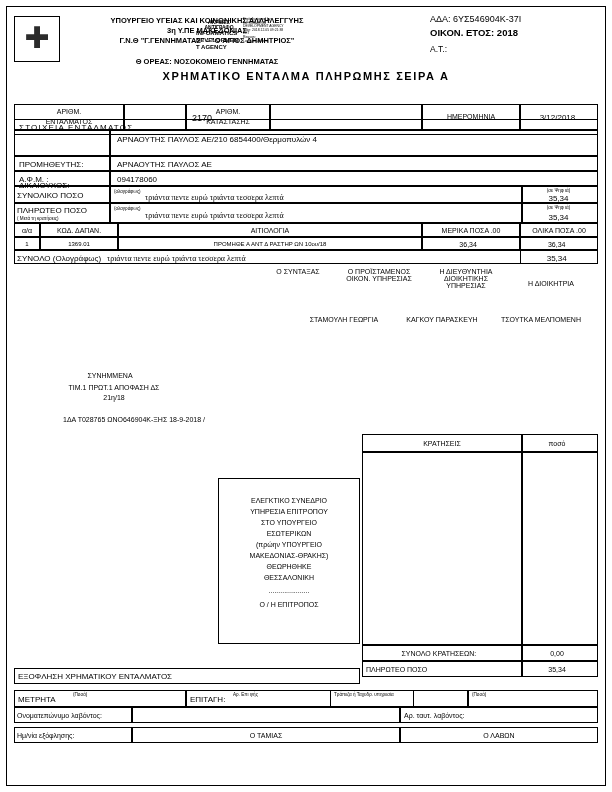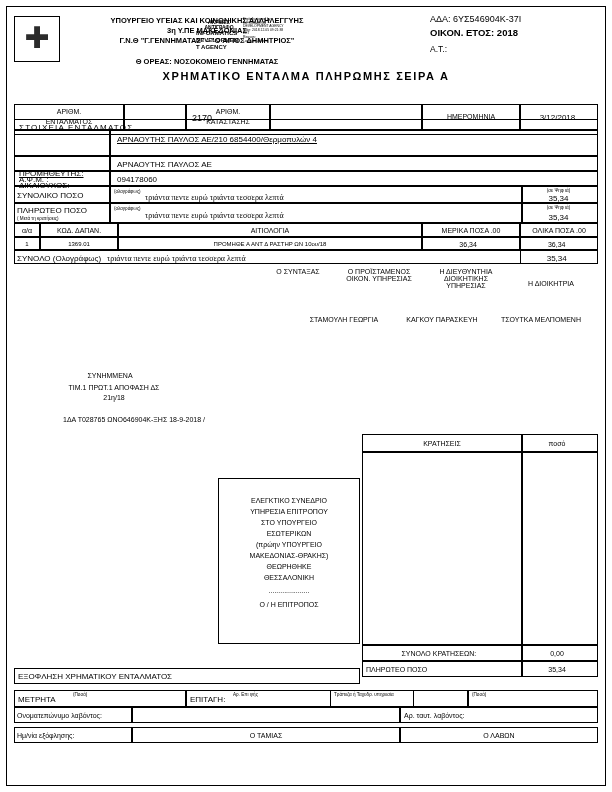--- a/index.html
+++ b/index.html
@@ -110,25 +110,25 @@
     <div class="abs t7 c" style="left:0;top:8px;width:100%;">ΗΜΕΡΟΜΗΝΙΑ</div>
   </div>
   <div class="cell" style="left:520px;top:104px;width:78px;height:26px;">
     <div class="abs t8 r" style="left:0;top:8px;width:96%;">3/12/2018</div>
   </div>
 
   <div class="cell" style="left:14px;top:130px;width:96px;height:26px;">
     <div class="abs t8" style="left:4px;top:8px;margin-top:42px;">ΔΙΚΑΙΟΥΧΟΣ:</div>
   </div>
   <div class="cell" style="left:110px;top:130px;width:488px;height:26px;">
-    <div class="abs t8" style="left:6px;top:4px;text-decoration:underline;">ΑΡΝΑΟΥΤΗΣ ΠΑΥΛΟΣ ΑΕ/210 6854400/Θερμοπυλών 4</div>
+    <div class="abs t8" style="left:6px;top:4px;">ΑΡΝΑΟΥΤΗΣ ΠΑΥΛΟΣ ΑΕ/210 6854400/Θερμοπυλών 4</div>
   </div>
 
   <div class="cell" style="left:14px;top:156px;width:96px;height:15px;">
-    <div class="abs t8" style="left:4px;top:12px;text-decoration:underline;">ΠΡΟΜΗΘΕΥΤΗΣ:</div>
+    <div class="abs t8" style="left:4px;top:3px;">ΠΡΟΜΗΘΕΥΤΗΣ:</div>
   </div>
   <div class="cell" style="left:110px;top:156px;width:488px;height:15px;">
     <div class="abs t8" style="left:6px;top:3px;">ΑΡΝΑΟΥΤΗΣ ΠΑΥΛΟΣ ΑΕ</div>
   </div>
 
   <div class="cell" style="left:14px;top:171px;width:96px;height:15px;">
     <div class="abs t8" style="left:4px;top:3px;">Α.Φ.Μ. :</div>
   </div>
   <div class="cell" style="left:110px;top:171px;width:488px;height:15px;">
     <div class="abs t8" style="left:6px;top:3px;">094178060</div>

